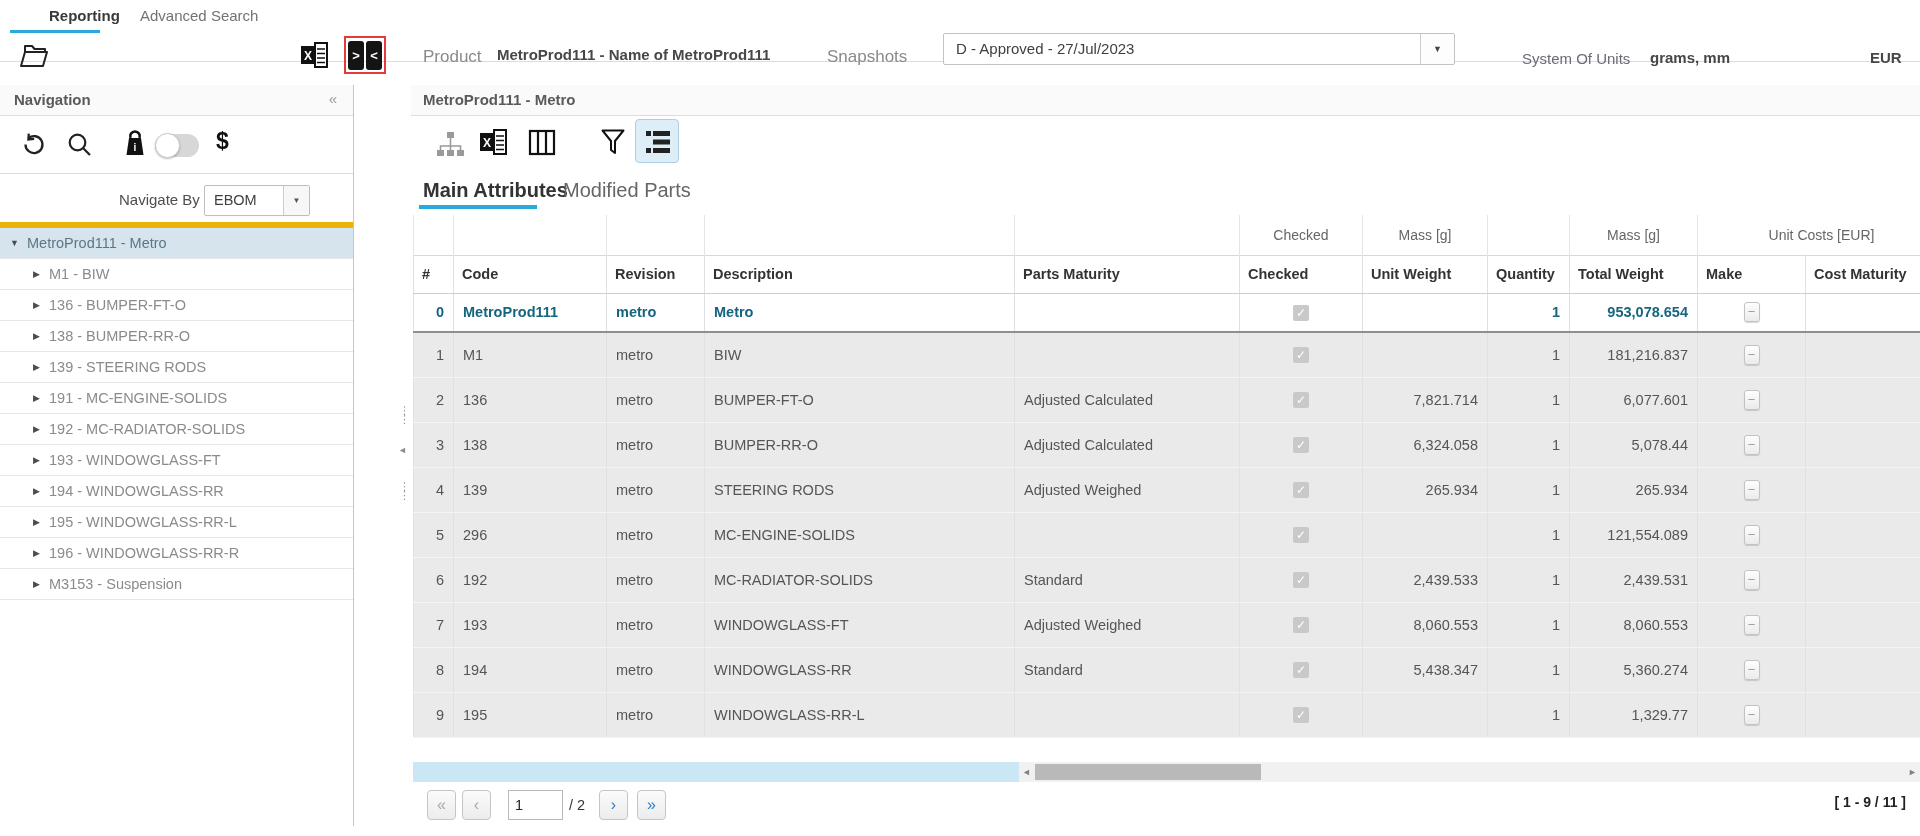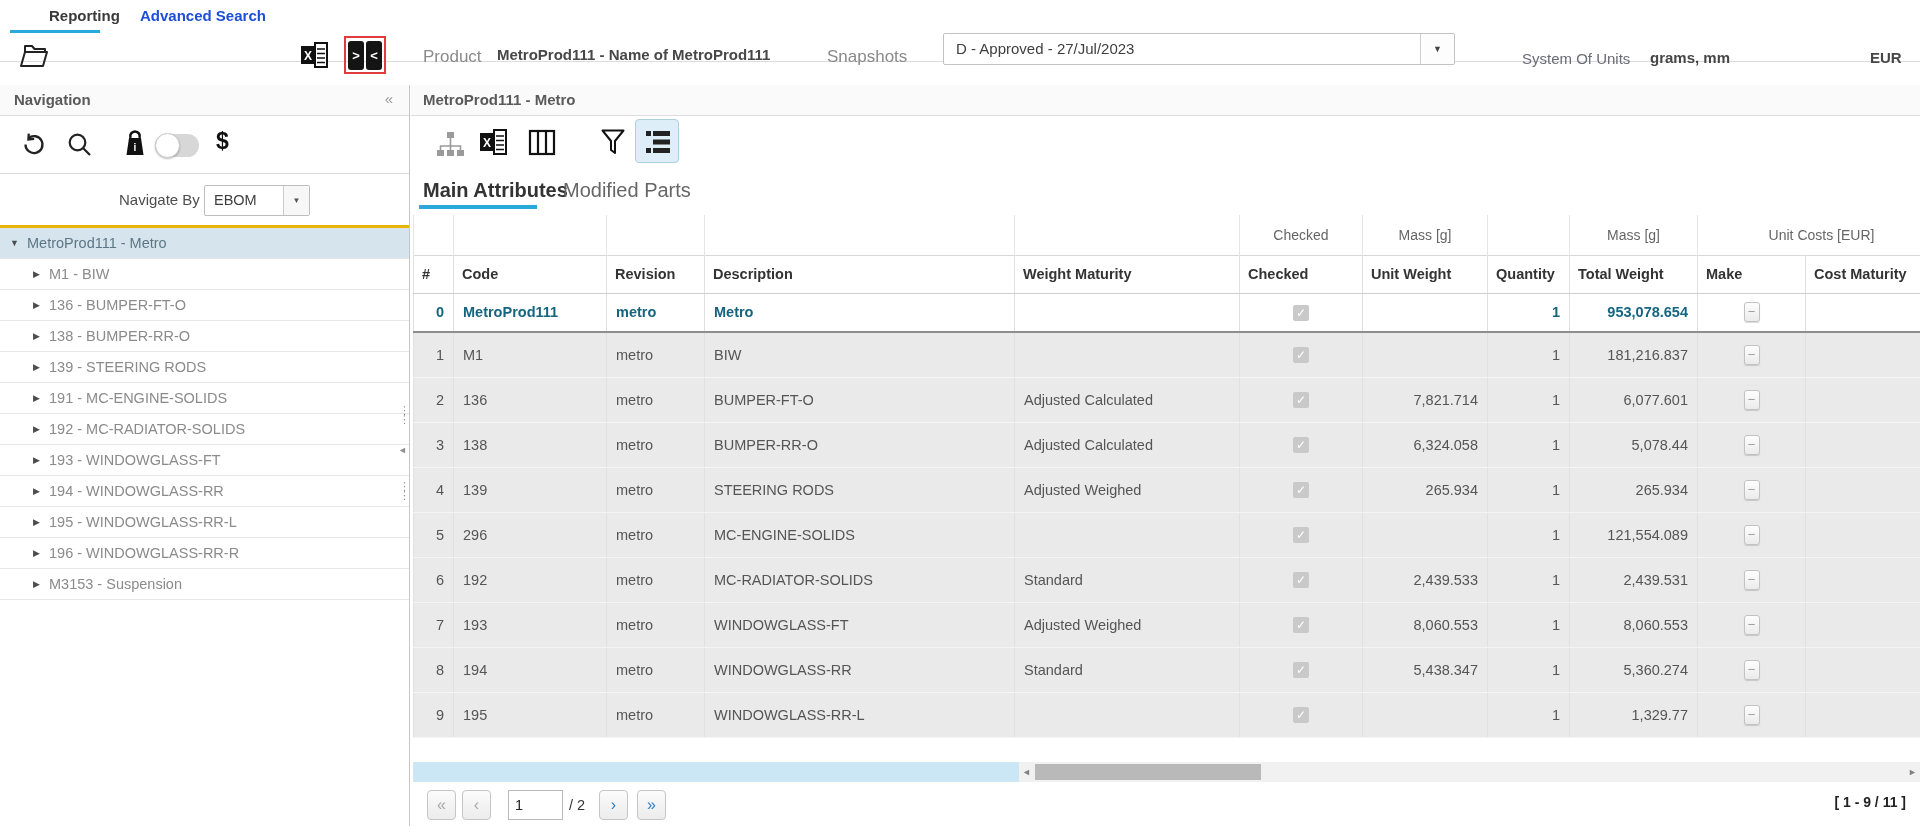--- a/index.html
+++ b/index.html
@@ -4,42 +4,42 @@
 <style>
   * { margin:0; padding:0; box-sizing:border-box; }
   html,body { width:1920px; height:836px; }
   body { position:relative; background:#fff; font-family:"Liberation Sans",sans-serif; overflow:hidden; color:#555; }
   .abs { position:absolute; }
 
   
   #topbar { position:absolute; left:0; top:0; width:1920px; height:62px; background:#fff; border-bottom:1px solid #dcdcdc; }
   .app-tab { position:absolute; top:7px; font-size:15px; cursor:default; }
   .app-tab.active { color:#3a3a3a; font-weight:700; }
-  .app-tab.inactive { color:#1d4ed8;font-weight:bold; }
+  .app-tab.inactive { color:#737373; }
   #tab-underline { position:absolute; left:10px; top:30px; width:90px; height:3px; background:#2aa9dc; }
   .tb-label { color:#8a8a8a; font-size:17px; }
   .tb-value { color:#474747; font-size:15px; font-weight:700; }
   #snap-select { position:absolute; left:943px; top:33px; width:512px; height:32px; border:1px solid #c3c3c3; border-radius:2px; background:#fff; }
   #snap-select .sel-text { position:absolute; left:12px; top:6px; font-size:15px; color:#3f3f3f; }
   #snap-select .sel-arrow-box { position:absolute; right:0; top:0; width:34px; height:30px; border-left:1px solid #ccc; background:#fdfdfd; border-radius:0 2px 2px 0; text-align:center; line-height:30px; font-size:9px; color:#444; }
   #sys-units-link { position:absolute; left:1522px; top:50px; font-size:15px; color:#6b6b77; cursor:pointer; }
   .collapse-btn-box { position:absolute; width:16px; height:29px; background:#141414; border-radius:3px; color:#fff; font-size:13px; font-weight:700; text-align:center; line-height:29px; }
   #red-highlight { position:absolute; left:344px; top:36px; width:42px; height:38px; border:2px solid #e23b3b; }
 
   
-  #sidebar { position:absolute; left:0; top:85px; width:410px; height:741px; background:#fff; border-right:1px solid #c6c6c6; }
+  #sidebar { position:absolute; left:0; top:85px; width:354px; height:741px; background:#fff; border-right:1px solid #c6c6c6; }
   #side-header { position:absolute; left:0; top:0; width:100%; height:31px; background:#fafafa; border-bottom:1px solid #ddd; }
   #side-header .title { position:absolute; left:14px; top:6px; font-size:15px; font-weight:700; color:#5a5a5a; }
   #side-header .collapse { position:absolute; right:16px; top:5px; font-size:15px; color:#9a9a9a; cursor:pointer; }
   #side-tools { position:absolute; left:0; top:31px; width:100%; height:58px; border-bottom:1px solid #ddd; }
   .tool-ic { position:absolute; cursor:pointer; }
   #toggle-track { position:absolute; left:155px; top:18px; width:44px; height:23px; background:#d7d7d7; border-radius:12px; cursor:pointer; }
   #toggle-knob { position:absolute; left:0px; top:-1px; width:25px; height:25px; background:#fff; border:1px solid #c9c9c9; border-radius:50%; box-shadow:0 1px 2px rgba(0,0,0,.25); }
   #dollar-ic { position:absolute; left:216px; top:12px; font-size:23px; font-weight:700; color:#111; cursor:pointer; }
-  #nav-by-row { position:absolute; left:0; top:89px; width:100%; height:54px; border-bottom:3px solid #eab308; }
+  #nav-by-row { position:absolute; left:0; top:89px; width:100%; height:54px; border-bottom:6px solid #eab308; }
   #nav-by-row .lbl { position:absolute; left:119px; top:17px; font-size:15px; color:#4e4e4e; }
   #nav-by-select { position:absolute; left:204px; top:11px; width:106px; height:31px; border:1px solid #bdbdbd; border-radius:2px; background:#fff; }
   #nav-by-select .sel-text { position:absolute; left:9px; top:6px; font-size:14.5px; color:#3f3f3f; }
   #nav-by-select .sel-arrow-box { position:absolute; right:0; top:0; width:26px; height:29px; border-left:1px solid #ccc; background:#f7f7f7; text-align:center; line-height:29px; font-size:8px; color:#555; }
   #nav-tree { position:absolute; left:0; top:143px; width:100%; }
   .tree-row { position:relative; height:31px; line-height:30px; border-bottom:1px solid #e7e7e7; font-size:14.5px; color:#8b8b8b; background:#fff; cursor:pointer; }
   .tree-row.selected { background:#d6e4ee; color:#5e7684; }
   .tree-arrow { position:absolute; top:0; font-size:9px; color:#4d4d4d; }
   .lvl0 .tree-arrow { left:10px; } .lvl0 .tree-label { margin-left:27px; }
   .lvl1 .tree-arrow { left:33px; } .lvl1 .tree-label { margin-left:49px; }
@@ -260,21 +260,21 @@
           <th colspan="1">Mass [g]</th>
           <th colspan="1"></th>
           <th colspan="1">Mass [g]</th>
           <th colspan="2">Unit Costs [EUR]</th>
         </tr>
         <tr class="header-row">
           <th>#</th>
           <th>Code</th>
           <th>Revision</th>
           <th>Description</th>
-          <th>Weight Maturity</th>
+          <th>Parts Maturity</th>
           <th>Checked</th>
           <th>Unit Weight</th>
           <th>Quantity</th>
           <th>Total Weight</th>
           <th>Make</th>
           <th>Cost Maturity</th>
         </tr>
       </thead>
       <tbody>
         <tr class="root">

